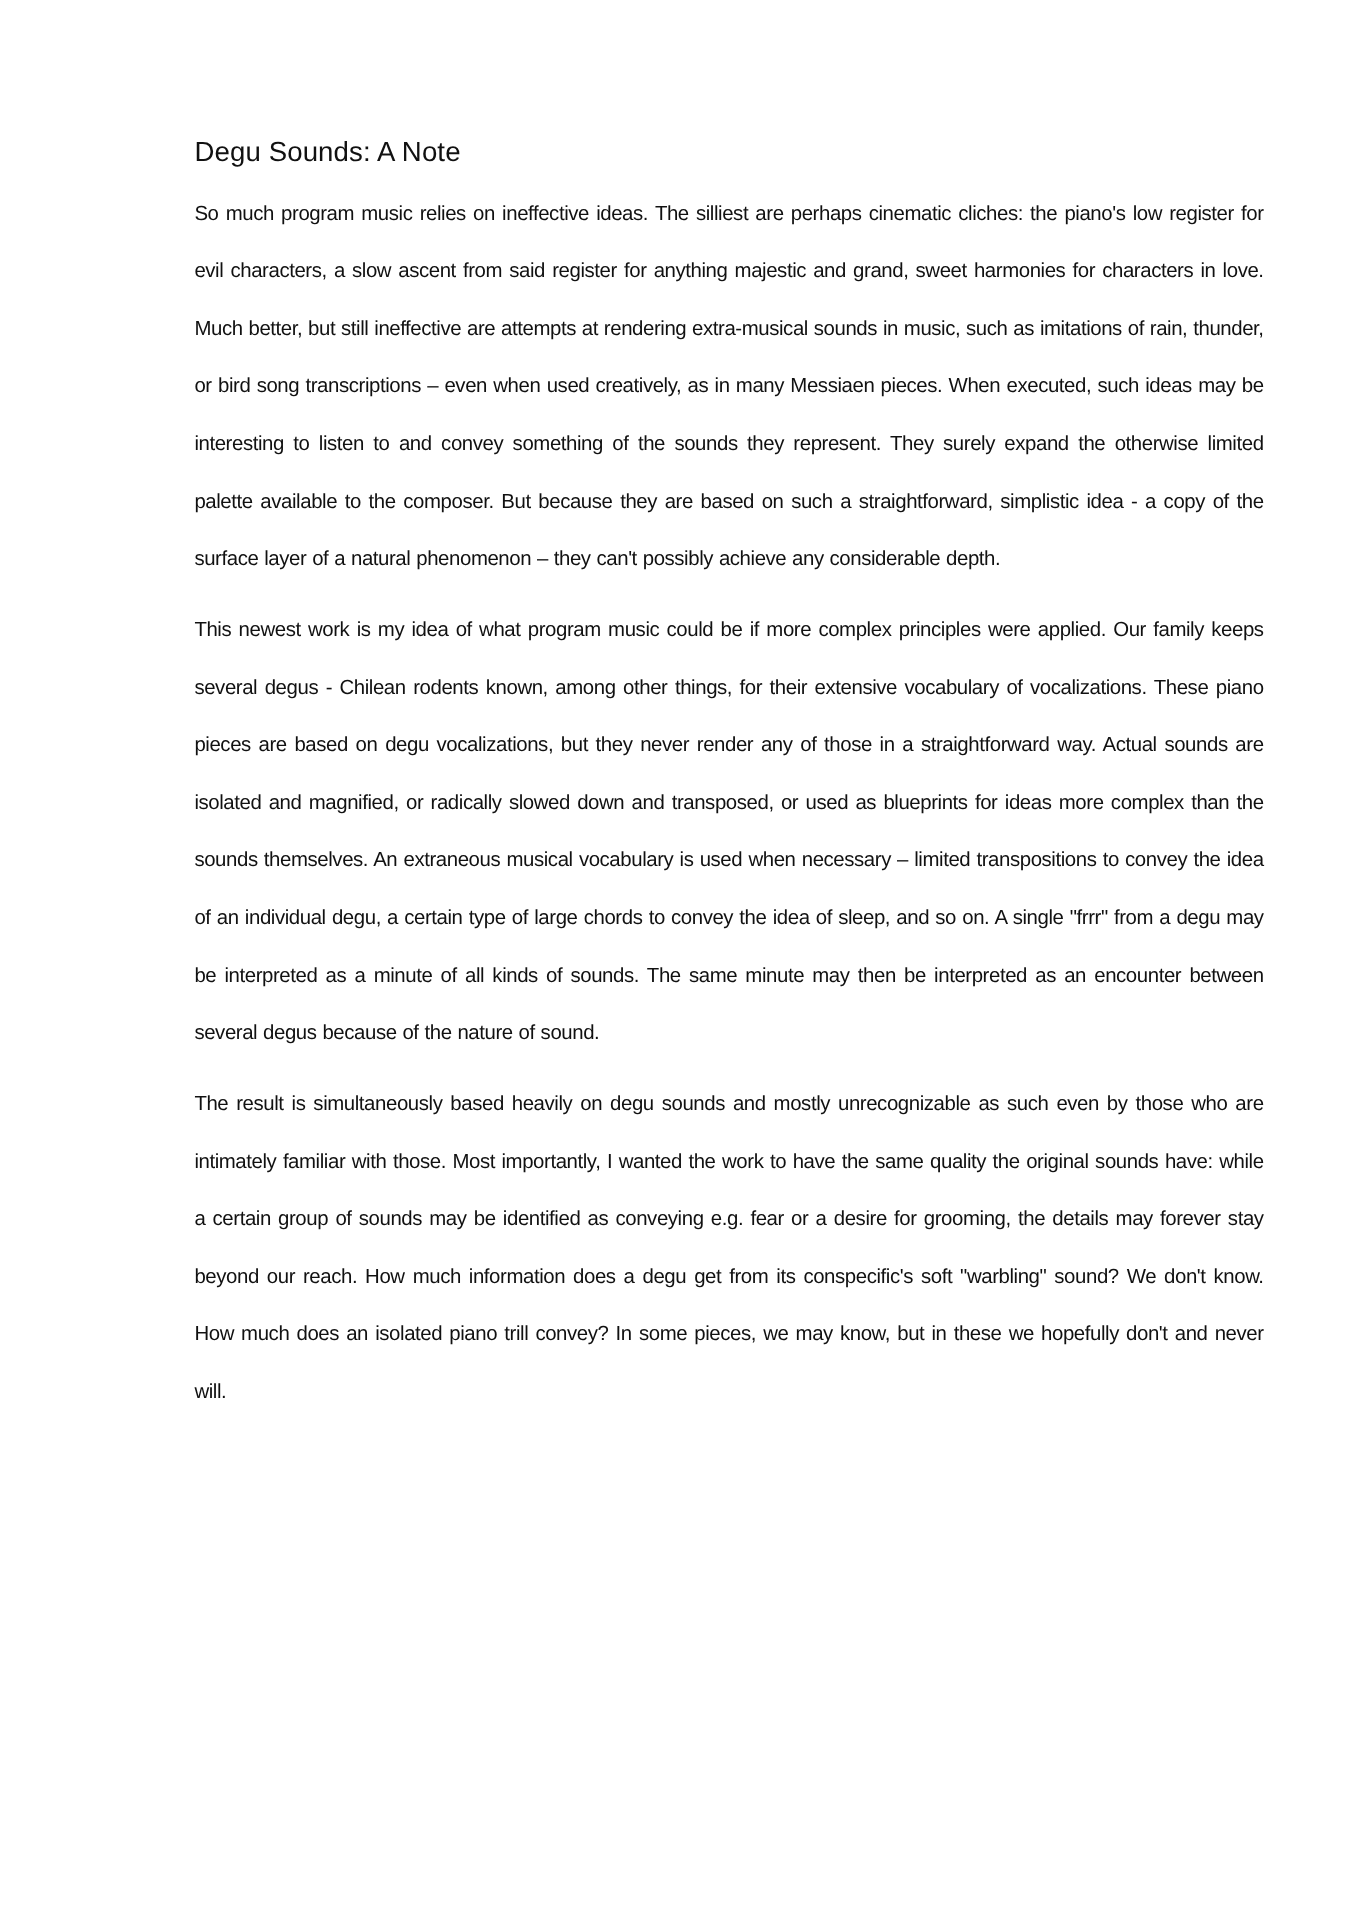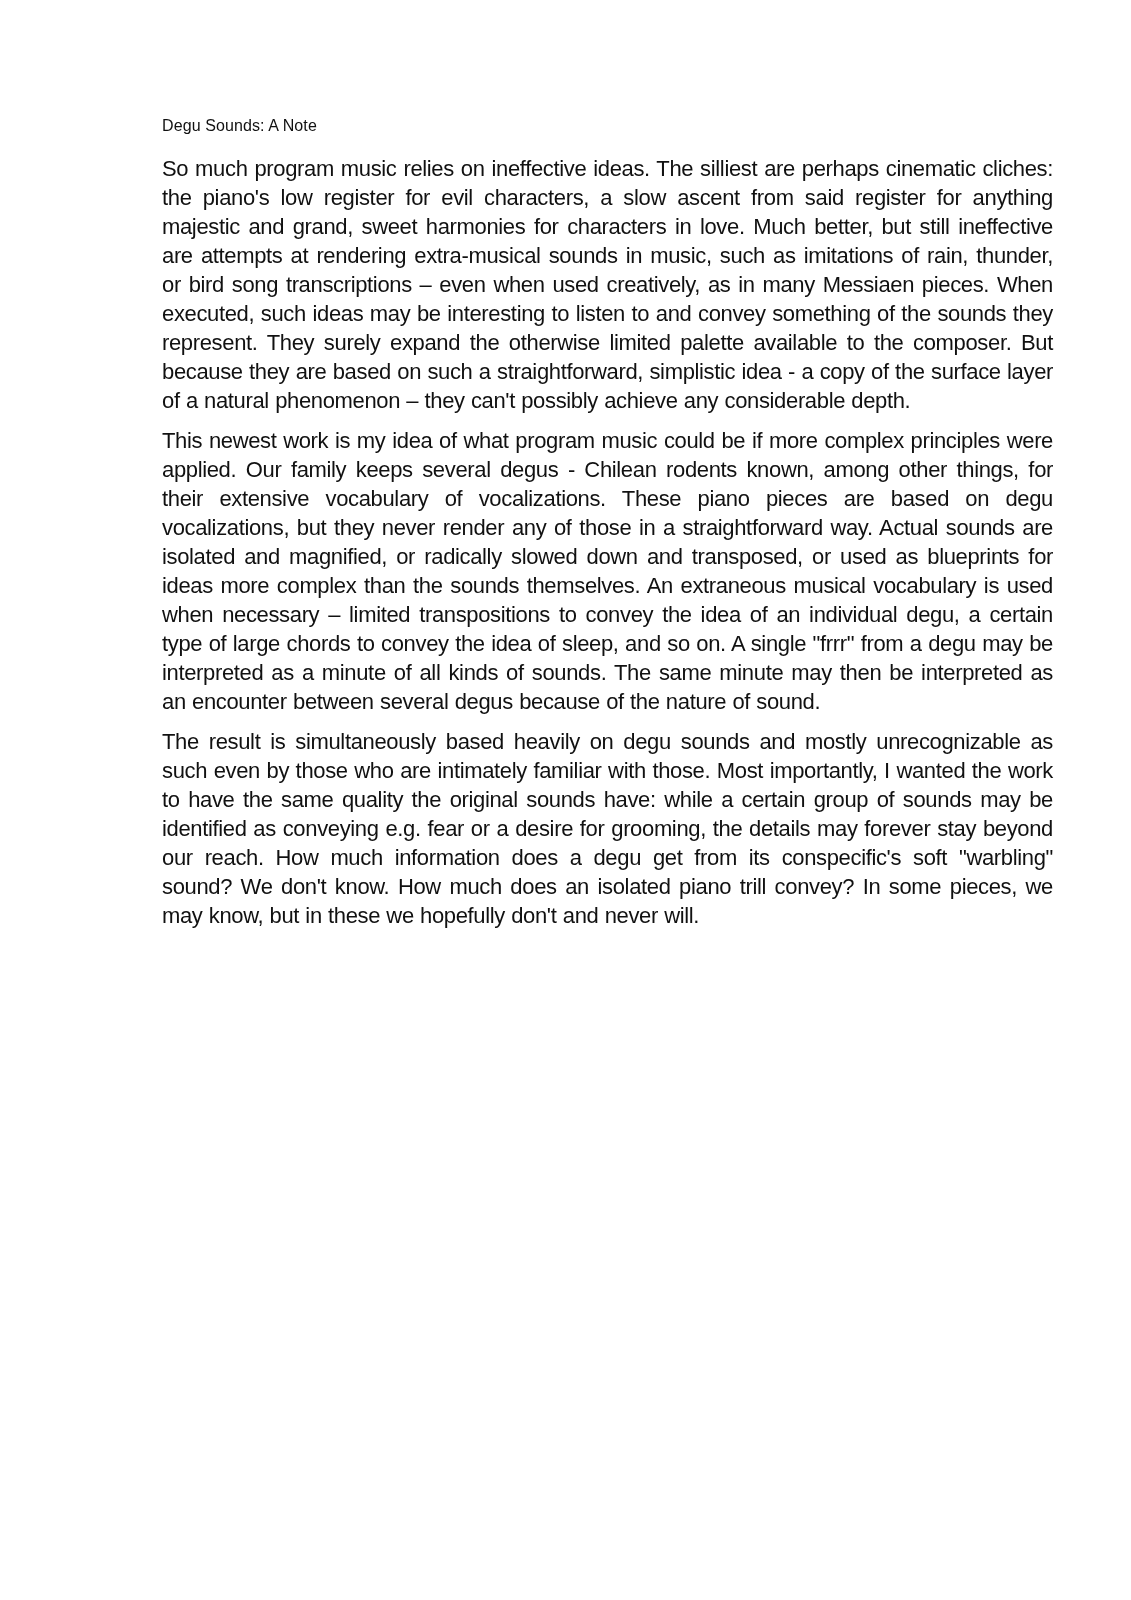--- a/index.html
+++ b/index.html
@@ -15,29 +15,29 @@
       font-family: "Liberation Sans", "DejaVu Sans", sans-serif;
       color: #111111;
     }
     .page {
       position: absolute;
       left: 162px;
       top: 112px;
       width: 891px;
     }
     .doc-title {
-      font-size: 16px;
+      font-size: 23px;
       line-height: 28px;
       margin: 0 0 14px 0;
       font-weight: normal;
       letter-spacing: 0.1px;
     }
     .para {
-      font-size: 22px;
-      line-height: 29px;
+      font-size: 17px;
+      line-height: 48px;
       text-align: justify;
       margin: 0 0 11px 0;
       letter-spacing: -0.35px;
       word-spacing: 0.5px;
     }
   </style>
 </head>
 <body>
 
 <div class="page">

